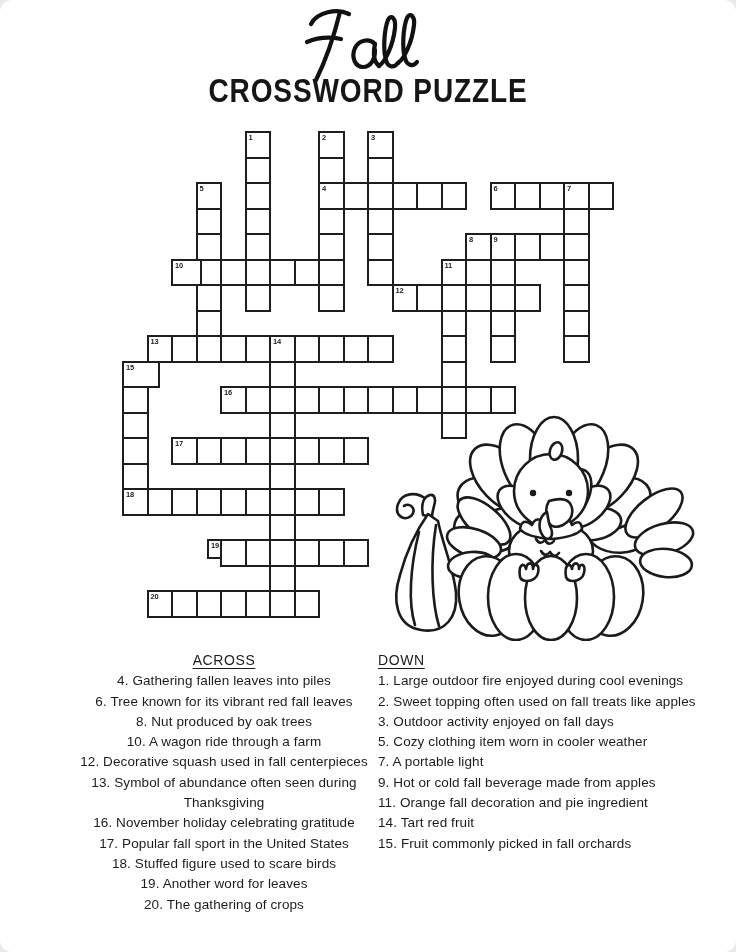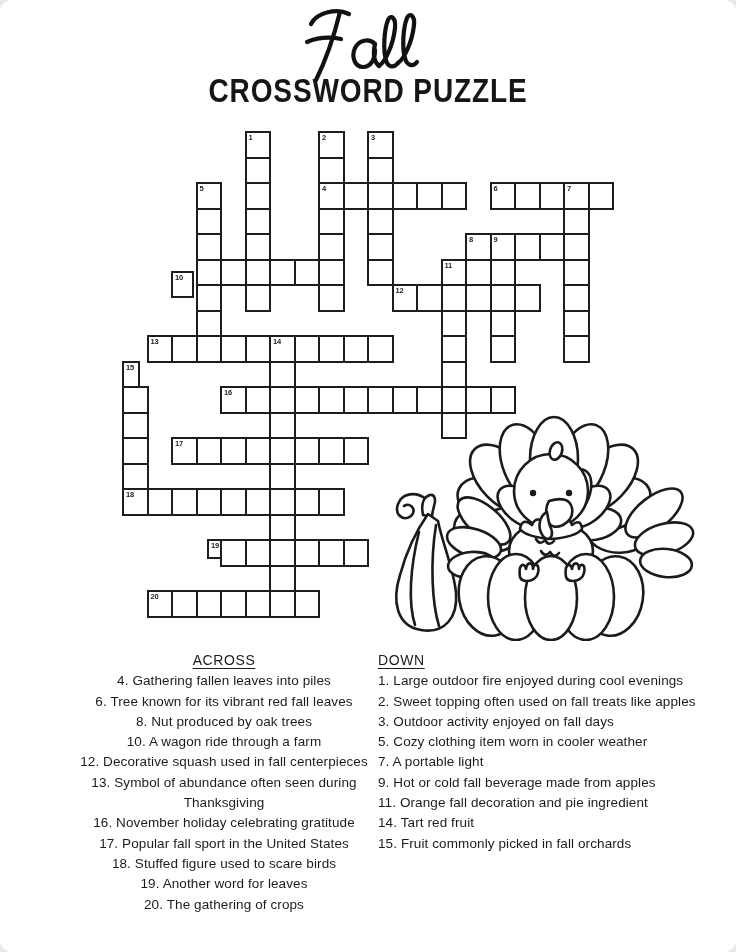--- a/index.html
+++ b/index.html
@@ -116,21 +116,21 @@
       </div>
       <div class="cell" style="left: 367.5px; top: 102px; width: 26.5px; height: 27.5px;">
         <span class="cellnum">9</span>
       </div>
       <div class="cell" style="left: 392px; top: 102px; width: 26.5px; height: 27.5px;"></div>
       <div class="cell" style="left: 416.5px; top: 102px; width: 26.5px; height: 27.5px;"></div>
       <div class="cell" style="left: 367.5px; top: 127.5px; width: 26.5px; height: 27.5px;"></div>
       <div class="cell" style="left: 367.5px; top: 153px; width: 26.5px; height: 27.5px;"></div>
       <div class="cell" style="left: 367.5px; top: 178.5px; width: 26.5px; height: 27.5px;"></div>
       <div class="cell" style="left: 367.5px; top: 204px; width: 26.5px; height: 27.5px;"></div>
-      <div class="cell" style="left: 49px; top: 127.5px; width: 23px; height: 27.5px; margin-top: 12px;">
+      <div class="cell" style="left: 49px; top: 127.5px; width: 31px; height: 27.5px;">
         <span class="cellnum">10</span>
       </div>
       <div class="cell" style="left: 98px; top: 127.5px; width: 26.5px; height: 27.5px;"></div>
       <div class="cell" style="left: 147px; top: 127.5px; width: 26.5px; height: 27.5px;"></div>
       <div class="cell" style="left: 171.5px; top: 127.5px; width: 26.5px; height: 27.5px;"></div>
       <div class="cell" style="left: 318.5px; top: 127.5px; width: 26.5px; height: 27.5px;">
         <span class="cellnum">11</span>
       </div>
       <div class="cell" style="left: 318.5px; top: 153px; width: 26.5px; height: 27.5px;"></div>
       <div class="cell" style="left: 318.5px; top: 178.5px; width: 26.5px; height: 27.5px;"></div>
@@ -160,21 +160,21 @@
       <div class="cell" style="left: 147px; top: 229.5px; width: 26.5px; height: 27.5px;"></div>
       <div class="cell" style="left: 147px; top: 255px; width: 26.5px; height: 27.5px;"></div>
       <div class="cell" style="left: 147px; top: 280.5px; width: 26.5px; height: 27.5px;"></div>
       <div class="cell" style="left: 147px; top: 306px; width: 26.5px; height: 27.5px;"></div>
       <div class="cell" style="left: 147px; top: 331.5px; width: 26.5px; height: 27.5px;"></div>
       <div class="cell" style="left: 147px; top: 357px; width: 26.5px; height: 27.5px;"></div>
       <div class="cell" style="left: 147px; top: 382.5px; width: 26.5px; height: 27.5px;"></div>
       <div class="cell" style="left: 147px; top: 408px; width: 26.5px; height: 27.5px;"></div>
       <div class="cell" style="left: 147px; top: 433.5px; width: 26.5px; height: 27.5px;"></div>
       <div class="cell" style="left: 147px; top: 459px; width: 26.5px; height: 27.5px;"></div>
-      <div class="cell" style="left: 0px; top: 229.5px; width: 18px; height: 27.5px; padding-left: 12px;">
+      <div class="cell" style="left: 0px; top: 229.5px; width: 38px; height: 27.5px; padding-left: 12px;">
         <span class="cellnum">15</span>
       </div>
       <div class="cell" style="left: 0px; top: 255px; width: 26.5px; height: 27.5px;"></div>
       <div class="cell" style="left: 0px; top: 280.5px; width: 26.5px; height: 27.5px;"></div>
       <div class="cell" style="left: 0px; top: 306px; width: 26.5px; height: 27.5px;"></div>
       <div class="cell" style="left: 0px; top: 331.5px; width: 26.5px; height: 27.5px;"></div>
       <div class="cell" style="left: 0px; top: 357px; width: 26.5px; height: 27.5px;">
         <span class="cellnum">18</span>
       </div>
       <div class="cell" style="left: 98px; top: 255px; width: 26.5px; height: 27.5px;">

